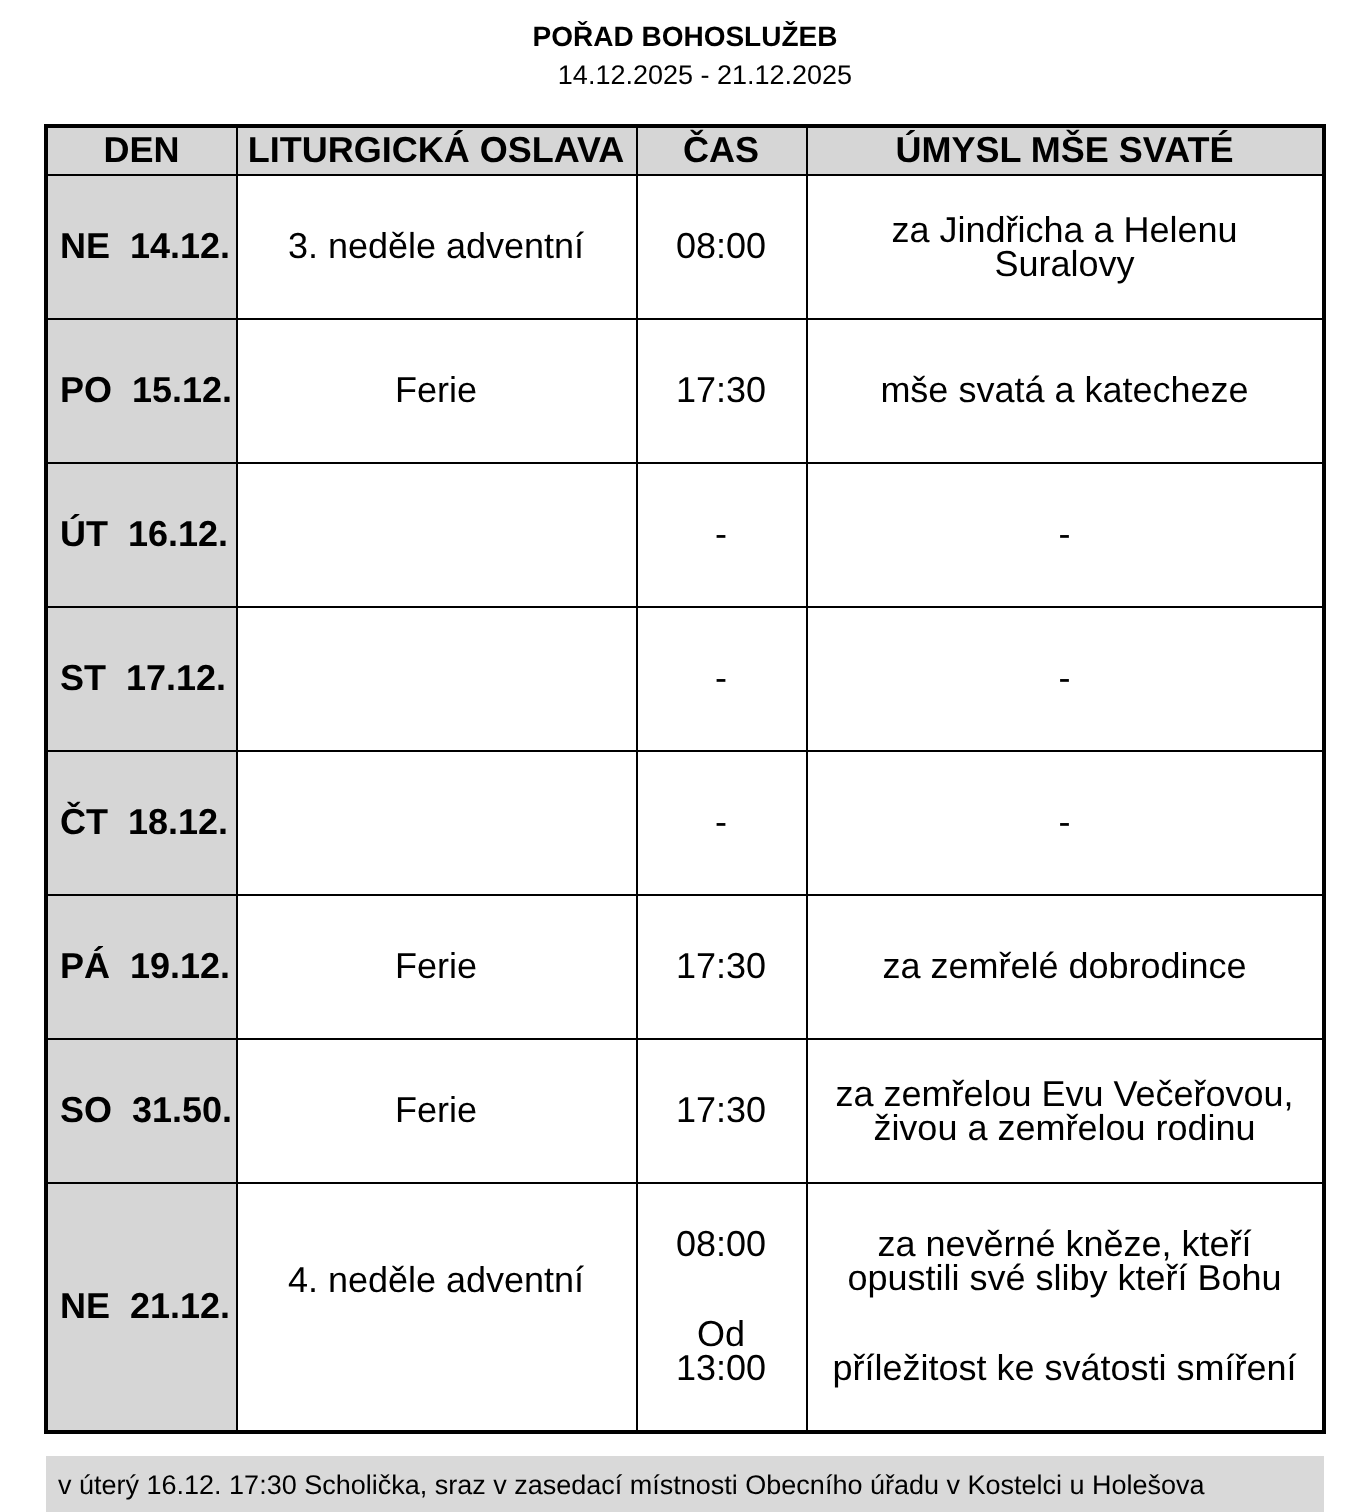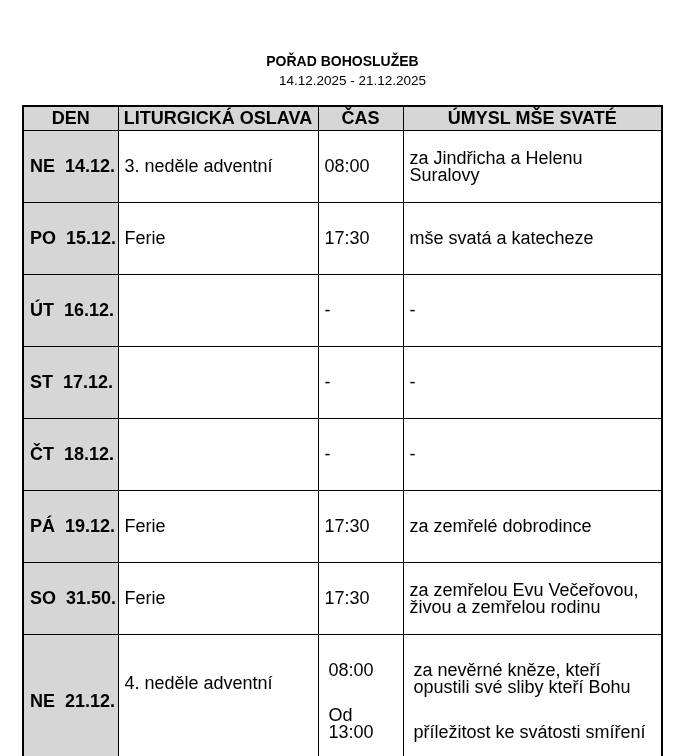--- a/index.html
+++ b/index.html
@@ -17,21 +17,20 @@
     overflow: hidden;
   }
   .titles {
     text-align: center;
     padding-top: 9px;
   }
   .title-line1, .title-line2 {
     font-weight: bold;
     font-size: 14px;
     line-height: 19px;
-    margin-top: 43px;
   }
   .date-range {
     font-size: 13.5px;
     line-height: 19px;
     padding-left: 20px;
   }
   table.schedule {
     width: 639px;
     margin: 15px auto 0 auto;
     border-collapse: collapse;
@@ -44,21 +43,21 @@
     overflow: hidden;
   }
   table.schedule th {
     background: var(--header-bg, #d6d6d6);
     font-weight: bold;
     height: 19px;
     padding: 1px 2px;
     text-align: center;
   }
   table.schedule td {
-    text-align: left;
+    text-align: center;
     vertical-align: middle;
     height: 67px;
     padding: 2px 6px;
     line-height: 17px;
   }
   td.den {
     background: var(--den-bg, #d6d6d6);
     font-weight: bold;
     text-align: left;
     padding-left: 7px;
@@ -69,21 +68,21 @@
   td.stack { padding: 0; vertical-align: middle; }
   .stack-inner {
     display: flex;
     flex-direction: column;
     justify-content: space-between;
     min-height: 79px;
     padding: 7px 4px;
     box-sizing: content-box;
   }
   .stack-inner > div { line-height: 17px; }
-  tr.tall td.mid { padding-bottom: 38px; }
+  tr.tall td.mid { padding-bottom: 28px; }
   .footer-note {
     width: 639px;
     margin: 11px auto 0 auto;
     background: var(--footer-bg, #d9d9d9);
     font-size: 13.5px;
     line-height: 19px;
     padding: 5px 6px;
     box-sizing: border-box;
   }
   .footer-note .note-text {

